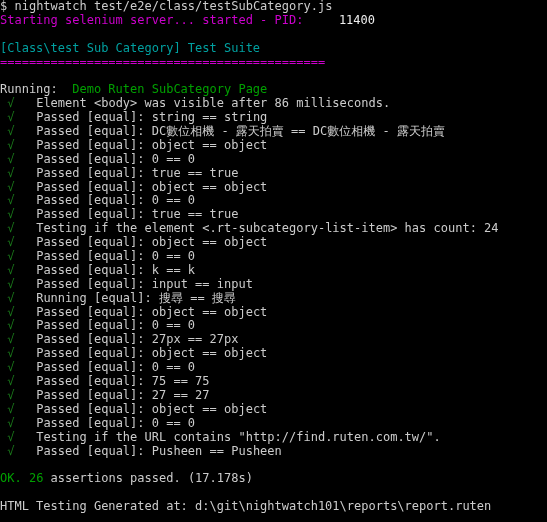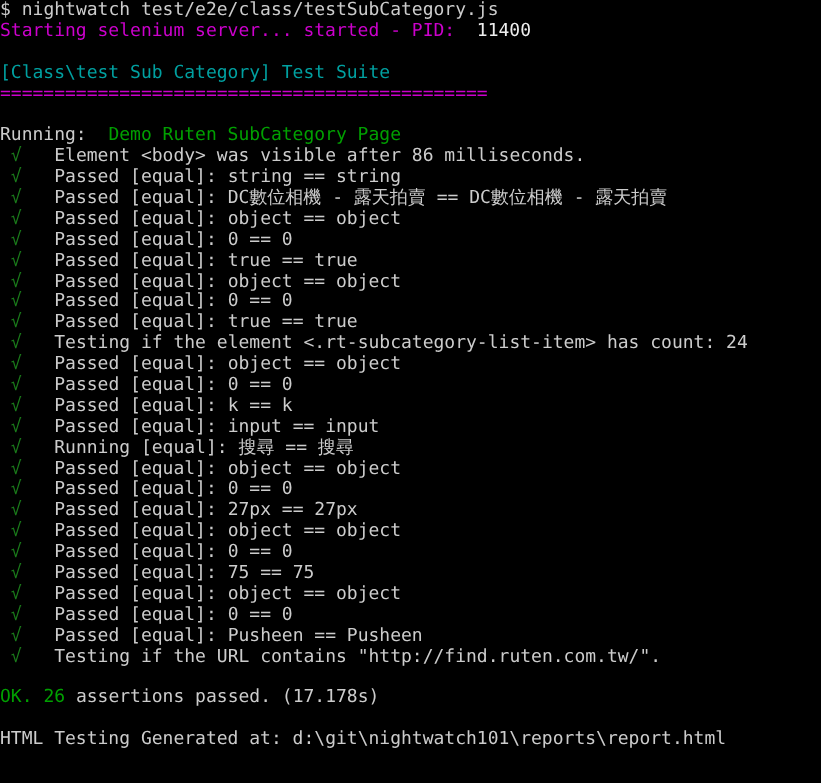--- a/index.html
+++ b/index.html
@@ -20,21 +20,21 @@
     position:relative;
   }
   .line{
     height:13.9px;
     white-space:pre;
     display:block;
     letter-spacing:0px;
   }
   .blank{height:13.9px;display:block;}
   .c-white{color:#cccccc;}
-  .c-bright{color:#eeeeee;}
+  .c-bright{color:#eeeeee;margin-left:21px;}
   .c-magenta{color:#cc00cc;}
   .c-cyan{color:#00a0a0;text-align:center;}
   .c-green{color:#00a000;}
   .tick{color:#1a7a1a;display:inline-block;}
   .indent{display:inline-block;}
   .sep{color:#cc00cc;}
 </style>
 </head>
 <body>
 
@@ -69,27 +69,28 @@
       <div class="line"><span class="indent"> </span><span class="tick">√</span><span>   </span><span class="c-white">Passed [equal]: 0 == 0</span></div>
       <div class="line"><span class="indent"> </span><span class="tick">√</span><span>   </span><span class="c-white">Passed [equal]: k == k</span></div>
       <div class="line"><span class="indent"> </span><span class="tick">√</span><span>   </span><span class="c-white">Passed [equal]: input == input</span></div>
       <div class="line"><span class="indent"> </span><span class="tick">√</span><span>   </span><span class="c-white">Running [equal]: 搜尋 == 搜尋</span></div>
       <div class="line"><span class="indent"> </span><span class="tick">√</span><span>   </span><span class="c-white">Passed [equal]: object == object</span></div>
       <div class="line"><span class="indent"> </span><span class="tick">√</span><span>   </span><span class="c-white">Passed [equal]: 0 == 0</span></div>
       <div class="line"><span class="indent"> </span><span class="tick">√</span><span>   </span><span class="c-white">Passed [equal]: 27px == 27px</span></div>
       <div class="line"><span class="indent"> </span><span class="tick">√</span><span>   </span><span class="c-white">Passed [equal]: object == object</span></div>
       <div class="line"><span class="indent"> </span><span class="tick">√</span><span>   </span><span class="c-white">Passed [equal]: 0 == 0</span></div>
       <div class="line"><span class="indent"> </span><span class="tick">√</span><span>   </span><span class="c-white">Passed [equal]: 75 == 75</span></div>
+      <div class="line"><span class="indent"> </span><span class="tick">√</span><span>   </span><span class="c-white">Passed [equal]: 27 == 27</span></div>
       <div class="line"><span class="indent"> </span><span class="tick">√</span><span>   </span><span class="c-white">Passed [equal]: object == object</span></div>
       <div class="line"><span class="indent"> </span><span class="tick">√</span><span>   </span><span class="c-white">Passed [equal]: 0 == 0</span></div>
+      <div class="line"><span class="indent"> </span><span class="tick">√</span><span>   </span><span class="c-white">Testing if the URL contains "http://find.ruten.com.tw/".</span></div>
       <div class="line"><span class="indent"> </span><span class="tick">√</span><span>   </span><span class="c-white">Passed [equal]: Pusheen == Pusheen</span></div>
-      <div class="line"><span class="indent"> </span><span class="tick">√</span><span>   </span><span class="c-white">Testing if the URL contains "http://find.ruten.com.tw/".</span></div>
     </div>
 
   <div class="blank"></div>
 
   <div class="line"><span class="c-green">OK.</span><span class="c-white"> </span><span class="c-green">26</span><span class="c-white"> </span><span class="c-white">assertions passed. (17.178s)</span></div>
 
   <div class="blank"></div>
 
-  <div class="line"><span class="c-white">HTML Testing Generated at:</span><span class="c-white"> </span><span class="c-white">d:\git\nightwatch101\reports\report.html</span></div>
+  <div class="line"><span class="c-white">HTML Testing Generated at:</span><span class="c-white"> </span><span class="c-white">d:\git\nightwatch101\reports\report.ruten</span></div>
 
 </div>
 
 </body></html>

